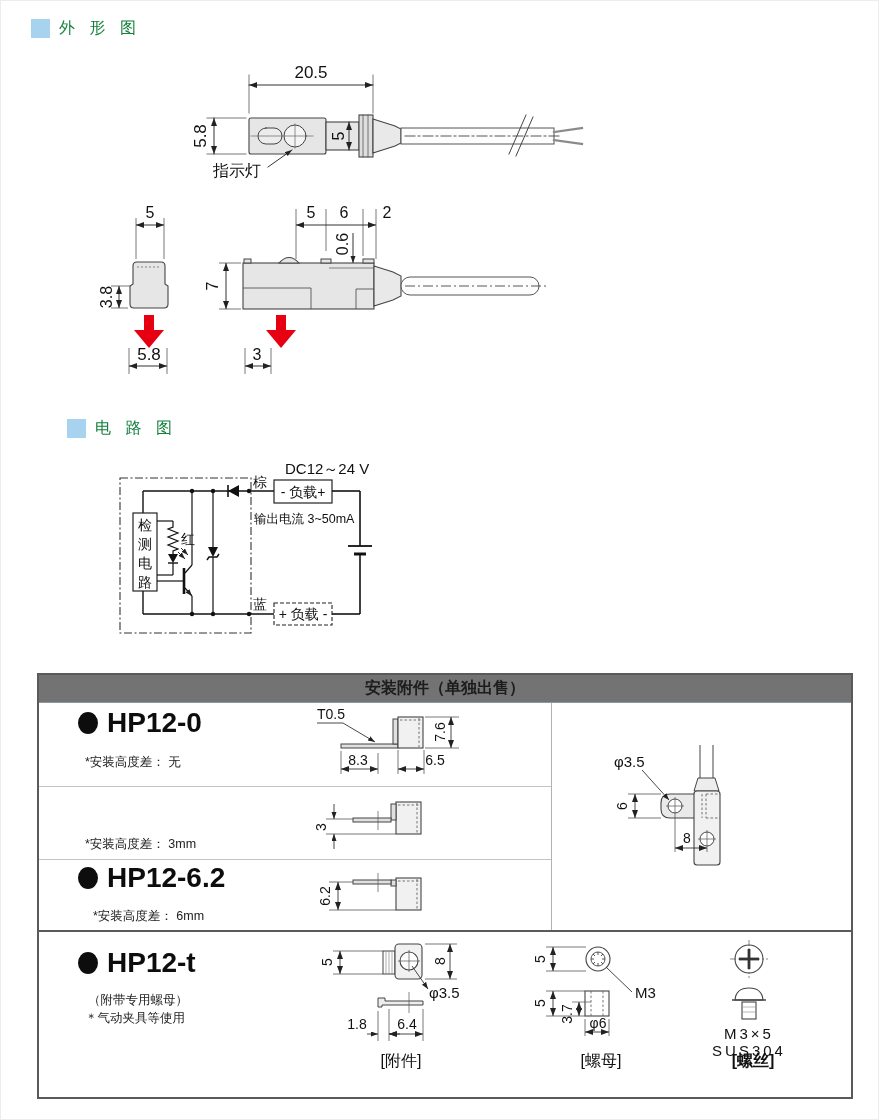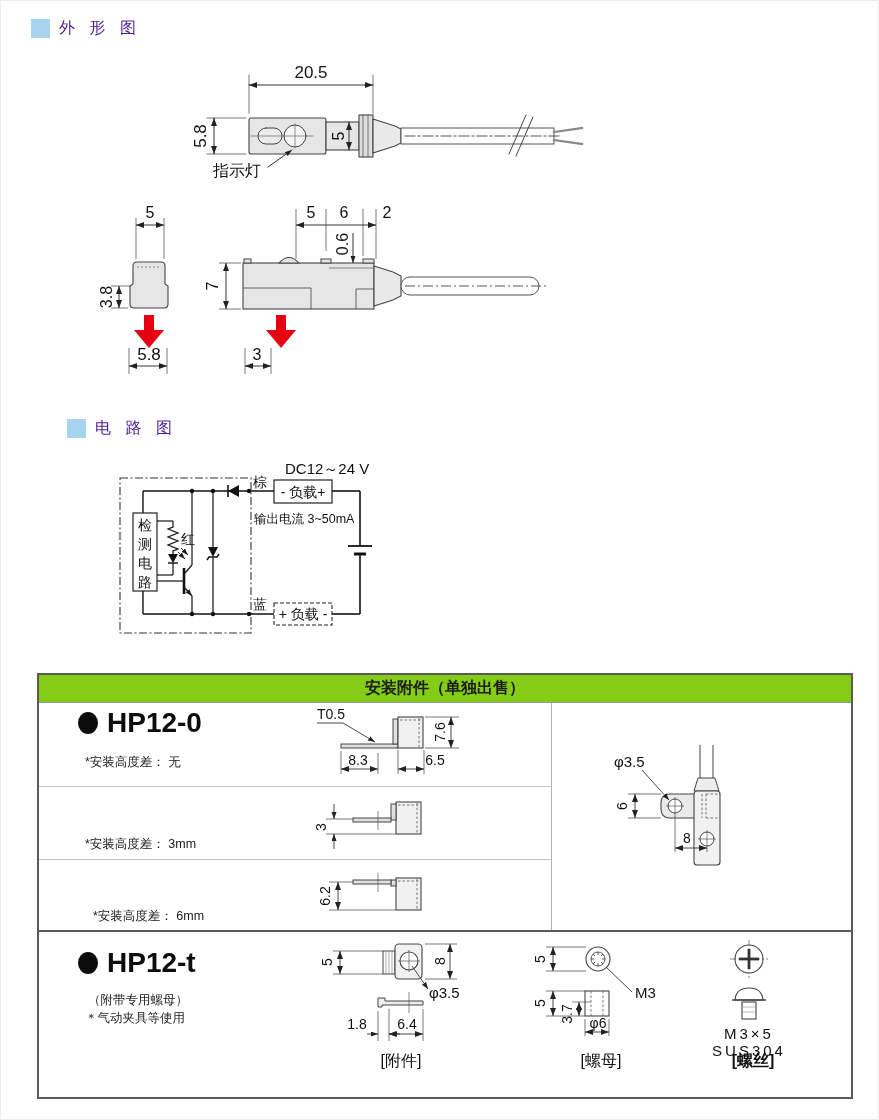--- a/index.html
+++ b/index.html
@@ -1,23 +1,23 @@
 <!DOCTYPE html>
 <html><head>
 <meta charset="utf-8">
 <style>
   html,body{margin:0;padding:0;background:#fff;}
   .canvas{position:relative;width:879px;height:1120px;background:#ffffff;overflow:hidden;
           font-family:"Liberation Sans","DejaVu Sans",sans-serif;border:1px solid #ececec;box-sizing:border-box;}
   .abs{position:absolute;}
-  .sec-title{display:flex;align-items:center;gap:9px;color:#4c1d95;font-size:16px;font-weight:500;letter-spacing:5px;}
+  .sec-title{display:flex;align-items:center;gap:9px;color:#15803d;font-size:16px;font-weight:500;letter-spacing:5px;}
   .sq{width:19px;height:19px;background:#a7d3ee;display:inline-block;}
   
   .tbl{position:absolute;left:36px;top:672px;width:816px;height:426px;border:2px solid #5a5a5a;background:#fff;box-sizing:border-box;}
-  .tbl-head{position:absolute;left:38px;top:674px;width:812px;height:28px;background:#84cc16;border-bottom:1px solid #8e9aa2;
+  .tbl-head{position:absolute;left:38px;top:674px;width:812px;height:28px;background:#737373;border-bottom:1px solid #8e9aa2;
             display:flex;align-items:center;justify-content:center;font-size:16px;font-weight:bold;color:#1c1c1c;box-sizing:border-box;}
   .vline{position:absolute;background:#b2b2b2;}
   .hline{position:absolute;background:#c4c4c4;}
   .hline-thick{position:absolute;background:#5a5a5a;}
   .prod-name{position:absolute;display:flex;align-items:center;gap:9px;color:#0d0d0d;font-size:28px;font-weight:bold;justify-content:space-between;}
   .bullet{width:20px;height:22px;background:#0d0d0d;border-radius:50%;display:inline-block;}
   .note{position:absolute;font-size:12.5px;color:#222;}
   .fig-label{position:absolute;width:110px;text-align:center;font-size:16px;color:#111;}
   svg{position:absolute;left:0;top:0;pointer-events:none;}
   svg text{fill:#111;font-family:"Liberation Sans","DejaVu Sans",sans-serif;}
@@ -50,20 +50,24 @@
   <div class="hline-thick" style="left:36px;top:929px;width:816px;height:2px;"></div>
 
   <div class="prod-name" style="left:77px;top:706px;">
     <span class="bullet"></span>
     <span>HP12-0</span>
   </div>
   <div class="note" style="left:84px;top:753px;">*安装高度差： 无</div>
 
   <div class="note" style="left:84px;top:835px;">*安装高度差： 3mm</div>
 
+  <div class="prod-name" style="left:77px;top:861px;">
+    <span class="bullet"></span>
+    <span>HP12-6.2</span>
+  </div>
   <div class="note" style="left:92px;top:907px;">*安装高度差： 6mm</div>
 
   <div class="prod-name" style="left:77px;top:946px;">
     <span class="bullet"></span>
     <span>HP12-t</span>
   </div>
   <div class="note" style="left:87px;top:991px;">（附带专用螺母）</div>
   <div class="note" style="left:84px;top:1009px;">＊气动夹具等使用</div>
 
   <div class="fig-label" style="left:345px;top:1050px;">[附件]</div>

